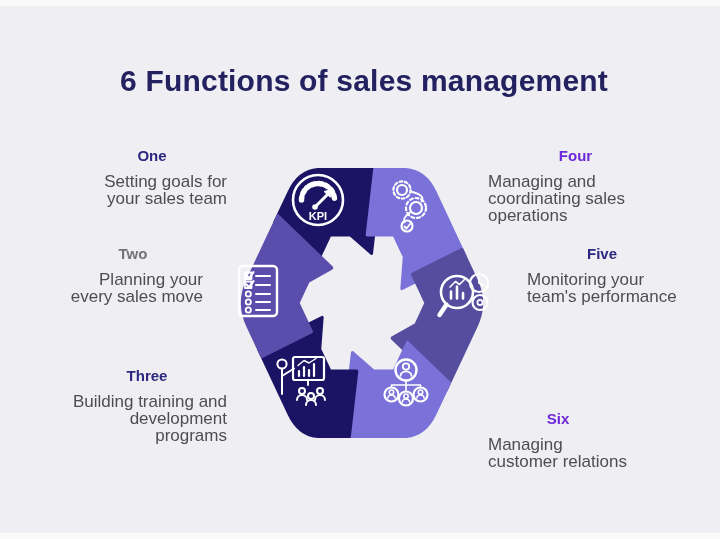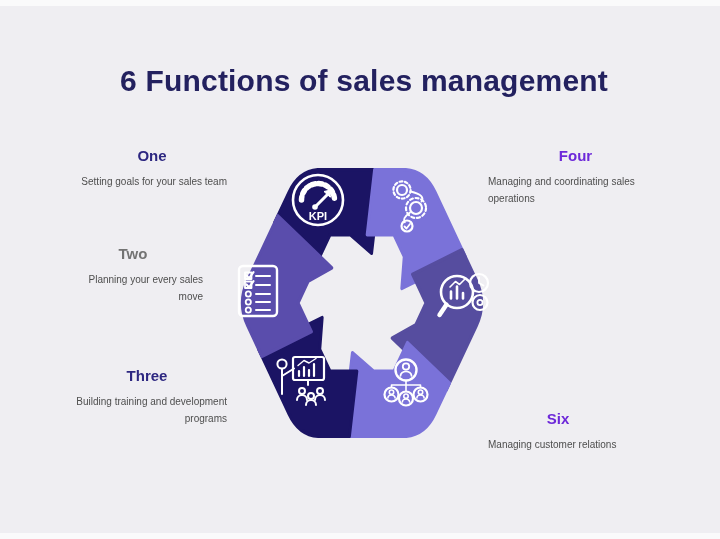--- a/index.html
+++ b/index.html
@@ -11,21 +11,21 @@
          font-size:30px;font-weight:bold;color:#23215f;letter-spacing:.2px;}
   .wheel{position:absolute;left:236px;top:168px;}
   .seg-dark{fill:#1b1464;stroke:#1b1464}
   .seg-peri{fill:#7a72d9;stroke:#7a72d9}
   .seg-midl{fill:#5a4dac;stroke:#5a4dac}
   .seg-midr{fill:#564d9f;stroke:#564d9f}
   .icon{position:absolute;width:64px;height:64px;}
   .ic{stroke:#ffffff;fill:none;stroke-linecap:round;stroke-linejoin:round;}
   .block{position:absolute;}
   .block .label{font-size:15px;font-weight:bold;margin:0 0 9px 0;text-align:center;}
-  .block .desc{font-size:10px;line-height:17px;color:#4e4e4e;}
+  .block .desc{font-size:17px;line-height:17px;color:#4e4e4e;}
   .right{text-align:right}
   .c-dark{color:#2d2781}.c-mid{color:#737373}.c-peri{color:#6d28d9}
   #block-one{top:147px;left:77px;width:150px;}
   #block-two{top:245px;left:63px;width:140px;}
   #block-three{top:367px;left:67px;width:160px;}
   #block-four{top:147px;left:488px;width:175px;}
   #block-five{top:245px;left:527px;width:150px;}
   #block-six{top:367px;left:488px;width:140px;margin-top:43px;}
   #icon-kpi{left:286px;top:170px;}
   #icon-gears{left:382px;top:175px;}
@@ -152,17 +152,21 @@
     <div class="desc">Planning your every sales move</div>
   </div>
   <div id="block-three" class="block right">
     <div class="label c-dark">Three</div>
     <div class="desc">Building training and development programs</div>
   </div>
   <div id="block-four" class="block">
     <div class="label c-peri">Four</div>
     <div class="desc">Managing and coordinating sales operations</div>
   </div>
+  <div id="block-five" class="block">
+    <div class="label c-dark">Five</div>
+    <div class="desc">Monitoring your team's performance</div>
+  </div>
   <div id="block-six" class="block">
     <div class="label c-peri">Six</div>
     <div class="desc">Managing customer relations</div>
   </div>
 </div>
 
 </body></html>

